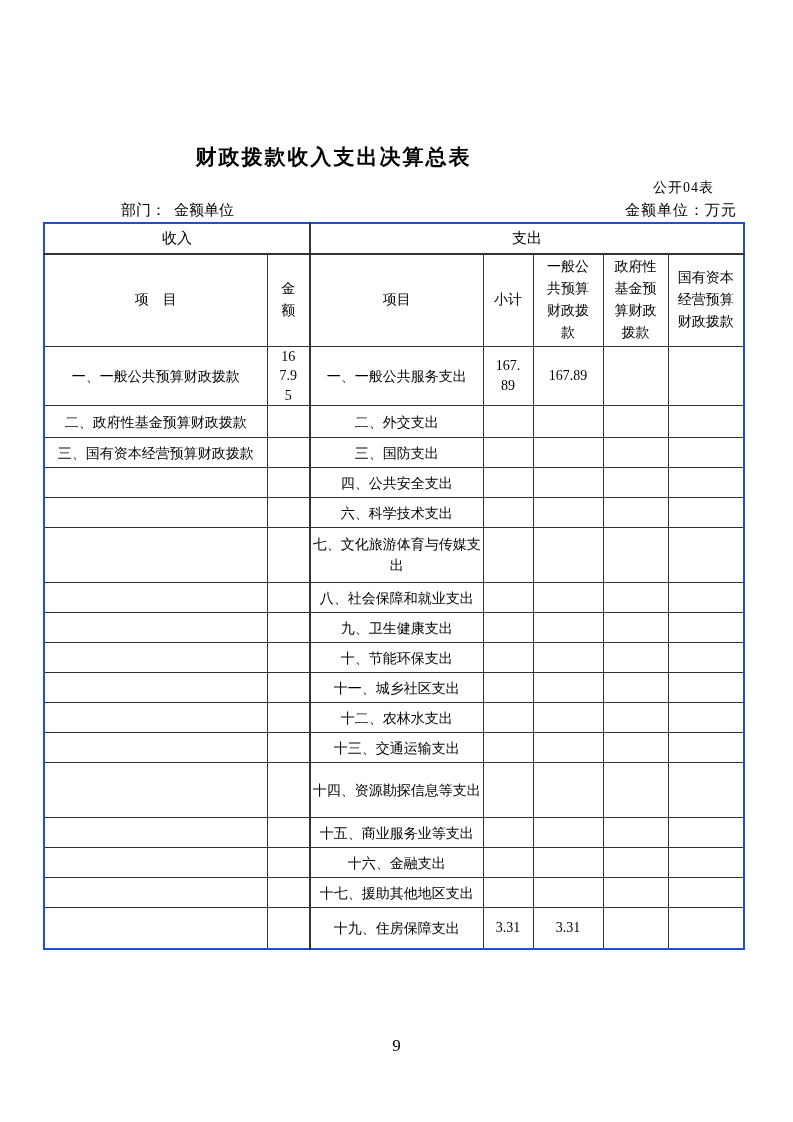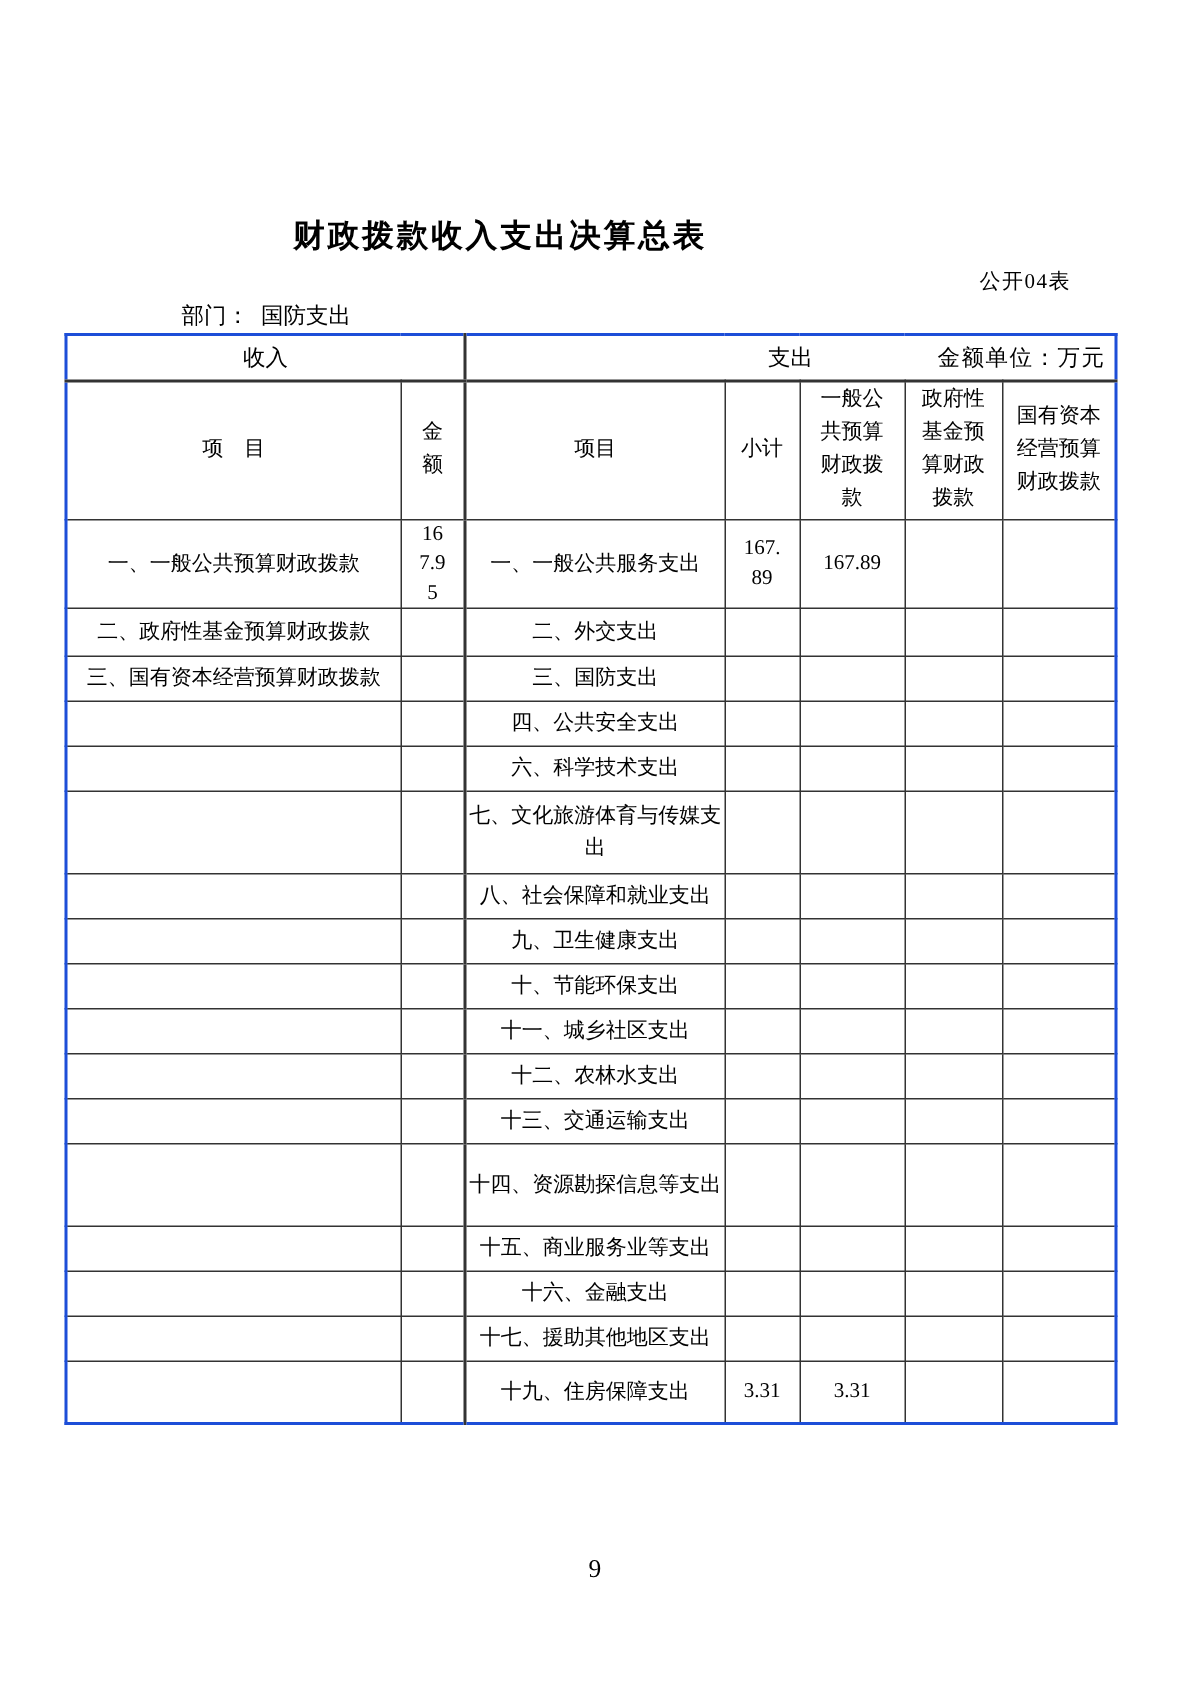--- a/index.html
+++ b/index.html
@@ -13,21 +13,21 @@
     text-align:center; font-family:Liberation Mono, monospace;
     font-weight:bold; font-size:21px; letter-spacing:2px;
   }
   .table-code {
     position:absolute; top:179px; right:79px;
     font-size:14px; letter-spacing:1px;
   }
   .meta-line { position:absolute; top:201px; left:0; width:793px; height:20px; font-size:15px; }
   .dept { position:absolute; left:121px; top:0; }
   .dept-value { margin-left:8px; }
-  .unit { position:absolute; right:56px; top:0; letter-spacing:1px;margin-top:28px; }
+  .unit { position:absolute; right:56px; top:0; letter-spacing:1px; }
 
   table.fiscal {
     position:absolute; left:43px; top:222px;
     width:700px; table-layout:fixed;
     border-collapse:collapse; border:2px solid #1d4ed8;
     font-size:14px;
   }
   .fiscal td, .fiscal th {
     border:1px solid #333; padding:0; font-weight:normal;
     vertical-align:middle; text-align:center; overflow:hidden;
@@ -50,21 +50,21 @@
   }
 </style>
 </head>
 <body>
 
 <div class="title">财政拨款收入支出决算总表</div>
 
 <div class="table-code">公开04表</div>
 
 <div class="meta-line">
-  <span class="dept"><span>部门：</span><span class="dept-value">国防支出</span></span>
+  <span class="dept"><span>部门：</span><span class="dept-value">金额单位</span></span>
   <span class="unit">金额单位：万元</span>
 </div>
 
 <table class="fiscal">
   <colgroup>
     <col style="width:223px">
       <col style="width:43px">
       <col style="width:173px">
     <col style="width:50px">
       <col style="width:70px">

